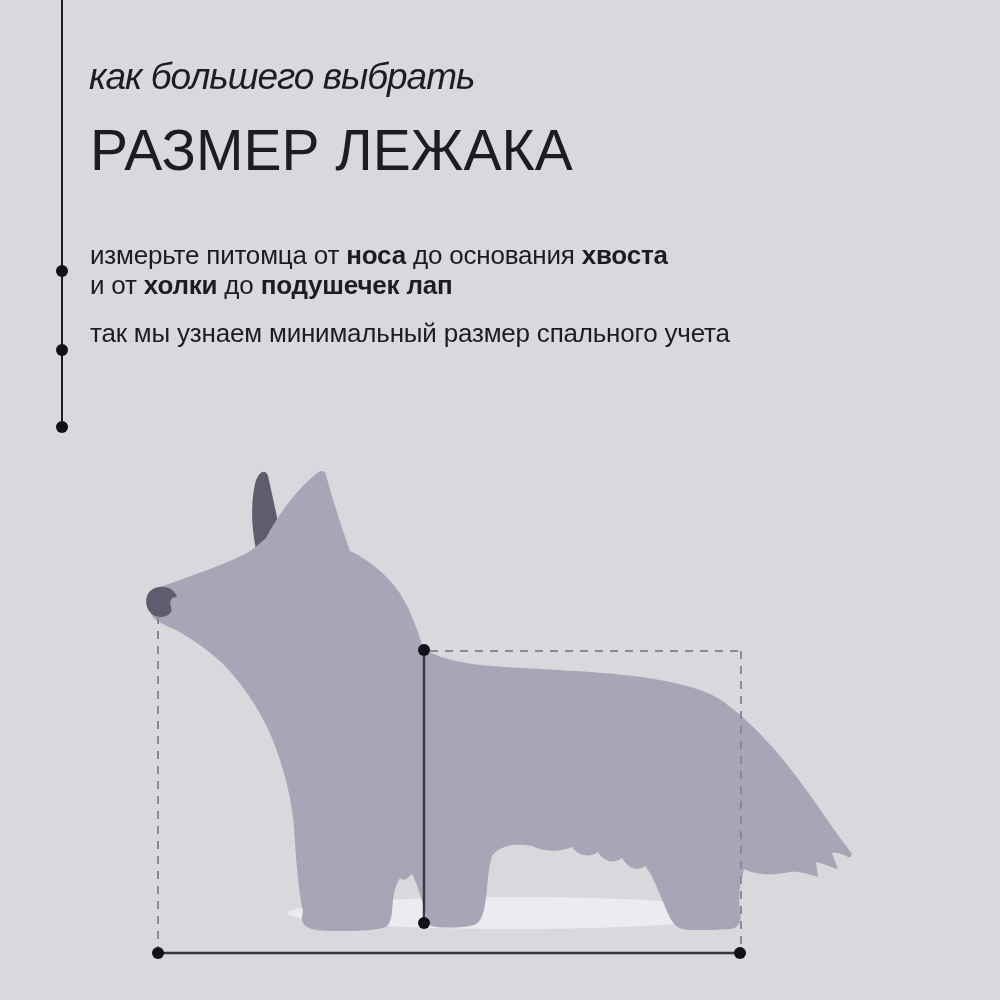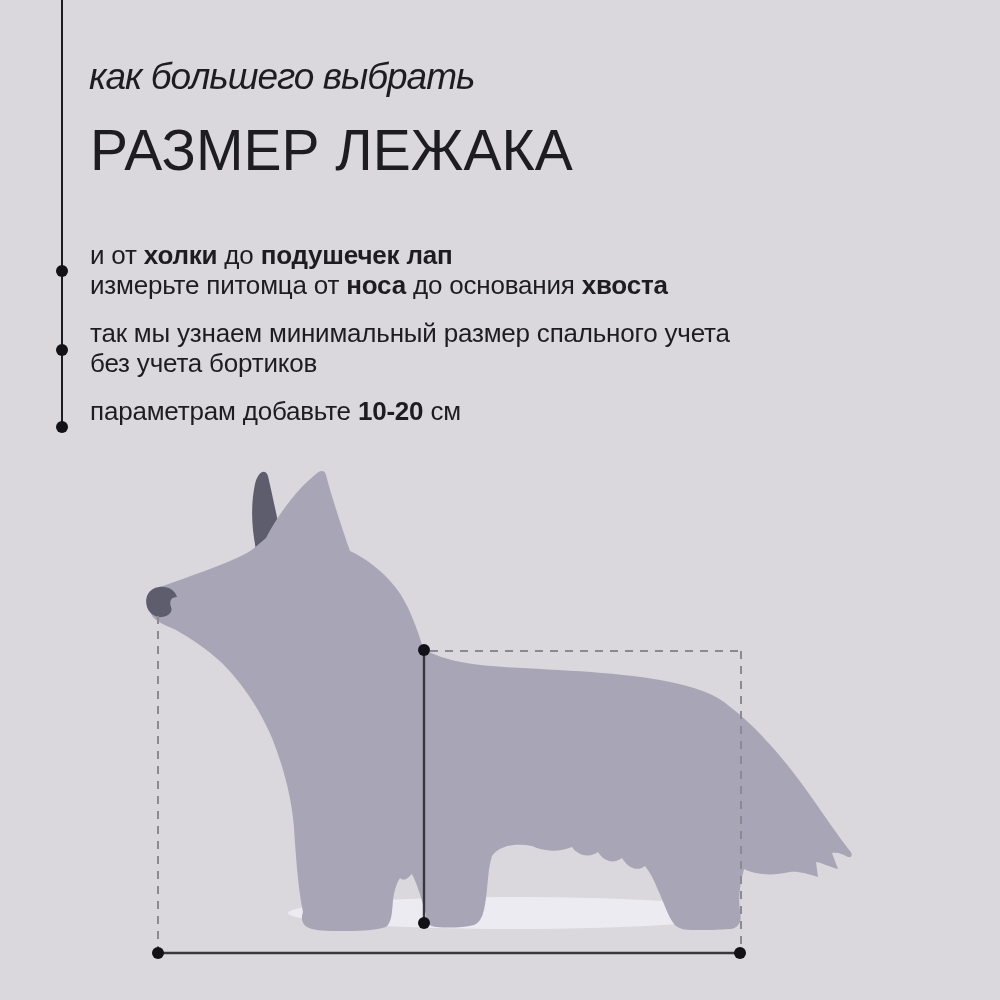--- a/index.html
+++ b/index.html
@@ -54,29 +54,27 @@
 
 <div class="timeline-line"></div>
 <div class="timeline-dot dot1"></div>
 <div class="timeline-dot dot2"></div>
 <div class="timeline-dot dot3"></div>
 
 <div class="subtitle">как большего выбрать</div>
 <div class="title">РАЗМЕР ЛЕЖАКА</div>
 
 <div class="bullet bullet1">
+    <div><span>измерьте питомца от </span><span class="b">носа</span><span> до основания </span><span class="b">хвоста</span></div>
     <div><span>и от </span><span class="b">холки</span><span> до </span><span class="b">подушечек лап</span></div>
-    <div><span>измерьте питомца от </span><span class="b">носа</span><span> до основания </span><span class="b">хвоста</span></div>
   </div>
 <div class="bullet bullet2">
     <div><span>так мы узнаем минимальный размер спального учета</span></div>
-    <div><span>без учета бортиков</span></div>
   </div>
 <div class="bullet bullet3">
-    <div><span>параметрам добавьте </span><span class="b">10-20</span><span> см</span></div>
   </div>
 
 <svg class="diagram" viewBox="0 0 1000 1000">
 
   <ellipse class="ground-shadow" cx="515" cy="913" rx="227" ry="16"></ellipse>
 
   <path class="dog-dark" d="M255 484 C258 472 265 468 268 476 C274 502 280 533 287 560 L262 572 C251 538 250 508 255 484 Z"></path>
 
   <path class="dog" d="M150 611
        C146 602 150 592 160 587

